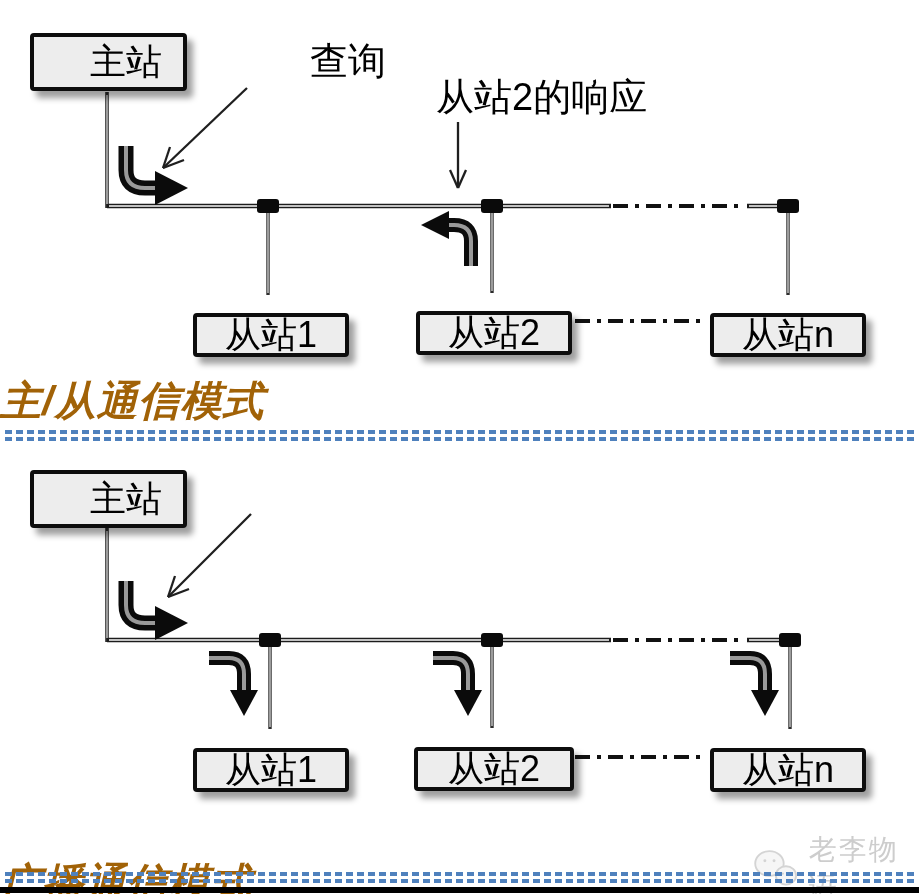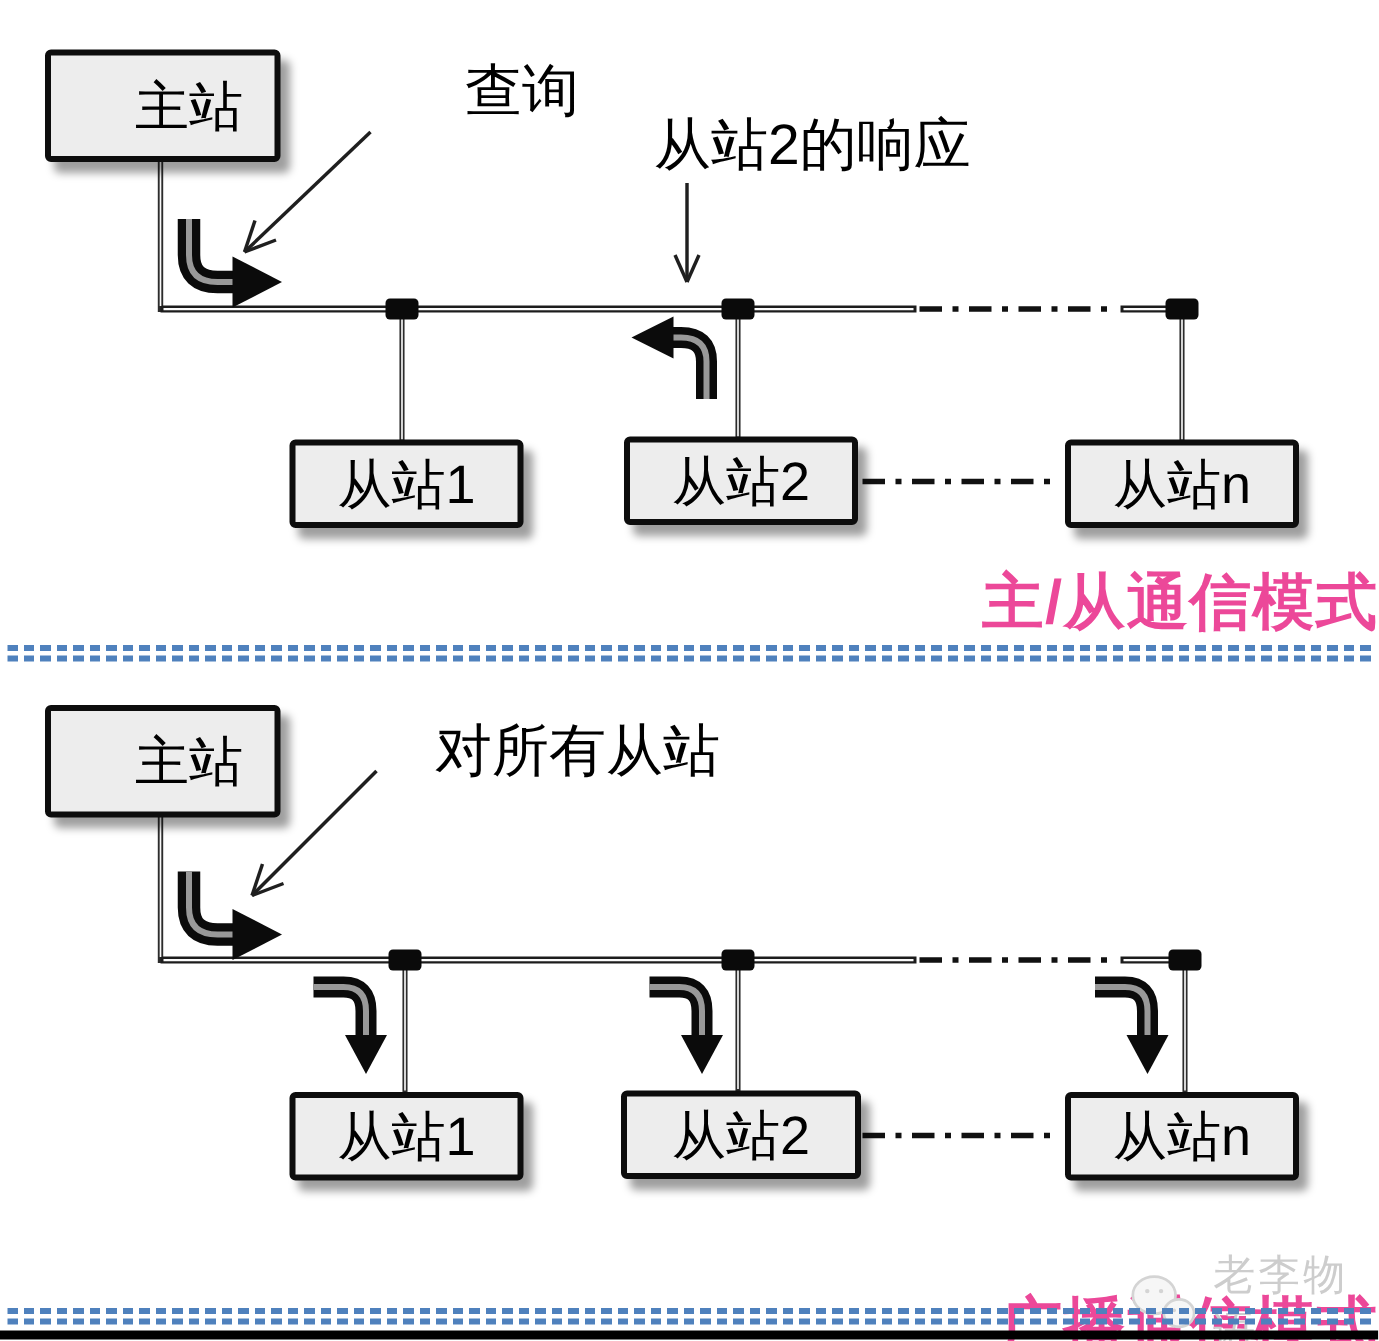--- a/index.html
+++ b/index.html
@@ -13,25 +13,25 @@
     font-family:"Liberation Sans","DejaVu Sans",sans-serif;overflow:hidden;color:#000;
   }
   .overlay{position:absolute;left:0;top:0;}
   .node{
     position:absolute;box-sizing:border-box;background:var(--box-fill,#ededed);
     border:4px solid #0d0d0d;border-radius:4px;
     box-shadow:6px 7px 6px rgba(0,0,0,.38);
     display:flex;align-items:center;justify-content:center;
     font-size:36px;line-height:1;color:#000;
   }
-  .master-node{width:157px;height:75px;padding-left:35px;}
-  .slave-node{width:156px;height:59px;}
+  .master-node{width:157px;height:58px;padding-left:35px;}
+  .slave-node{width:156px;height:44px;margin-top:20px;}
   .annotation{position:absolute;font-size:38px;line-height:1.12;text-align:center;color:#000;white-space:nowrap;}
   .annotation span{display:block;}
-  .diagram-title{position:absolute;left:0;width:100%;text-align:right;font-size:41px;font-weight:bold;letter-spacing:1px;color:#ec4899;}
+  .diagram-title{position:absolute;left:0;width:100%;text-align:left;font-size:41px;font-weight:bold;letter-spacing:1px;color:#a16207;font-style:italic;}
   .sep{position:absolute;left:5px;right:5px;height:12px;}
   .sep .row{
     position:absolute;left:0;right:0;height:4px;
     background:repeating-linear-gradient(90deg,var(--separator-blue,#4f81bd) 0 7px,rgba(0,0,0,0) 7px 11px);
   }
   .sep .row.r2{top:7px;}
   .bottom-bar{position:absolute;left:0;right:0;height:6px;background:#000;}
   .watermark{position:absolute;display:flex;align-items:center;gap:9px;}
   .watermark .wm-text{font-size:28px;color:#cdcdcd;letter-spacing:2px;text-shadow:1px 1px 0 #fff;}
 </style>
@@ -156,21 +156,20 @@
     <div class="row"></div>
     <div class="row r2"></div>
   </div>
 
   <div>
     <div class="node master-node" style="left:30px;top:470px">
       <span>主站</span>
     </div>
 
     <div class="annotation" style="left:280px;top:480px;width:210px">
-      <span>对所有从站</span>
     </div>
 
     <div class="node slave-node" style="left:193px;top:728px">
       <span>从站1</span>
     </div>
     <div class="node slave-node" style="left:414px;top:727px;width:160px">
       <span>从站2</span>
     </div>
     <div class="node slave-node" style="left:710px;top:728px">
       <span>从站n</span>

